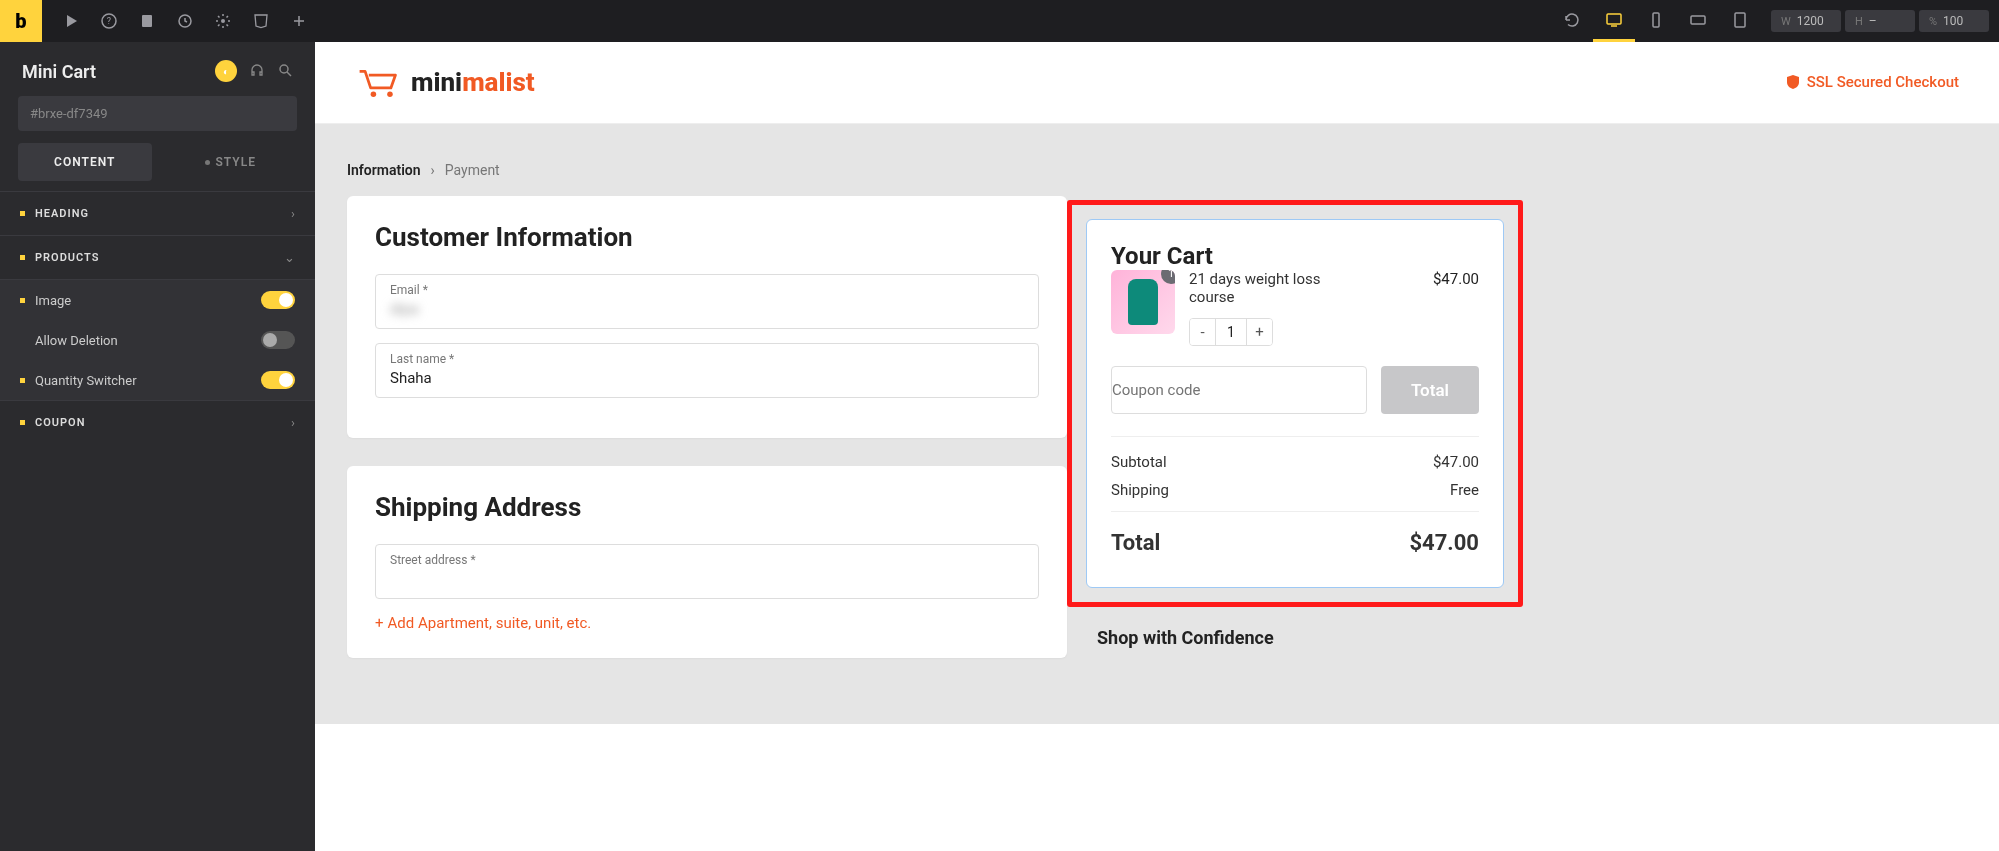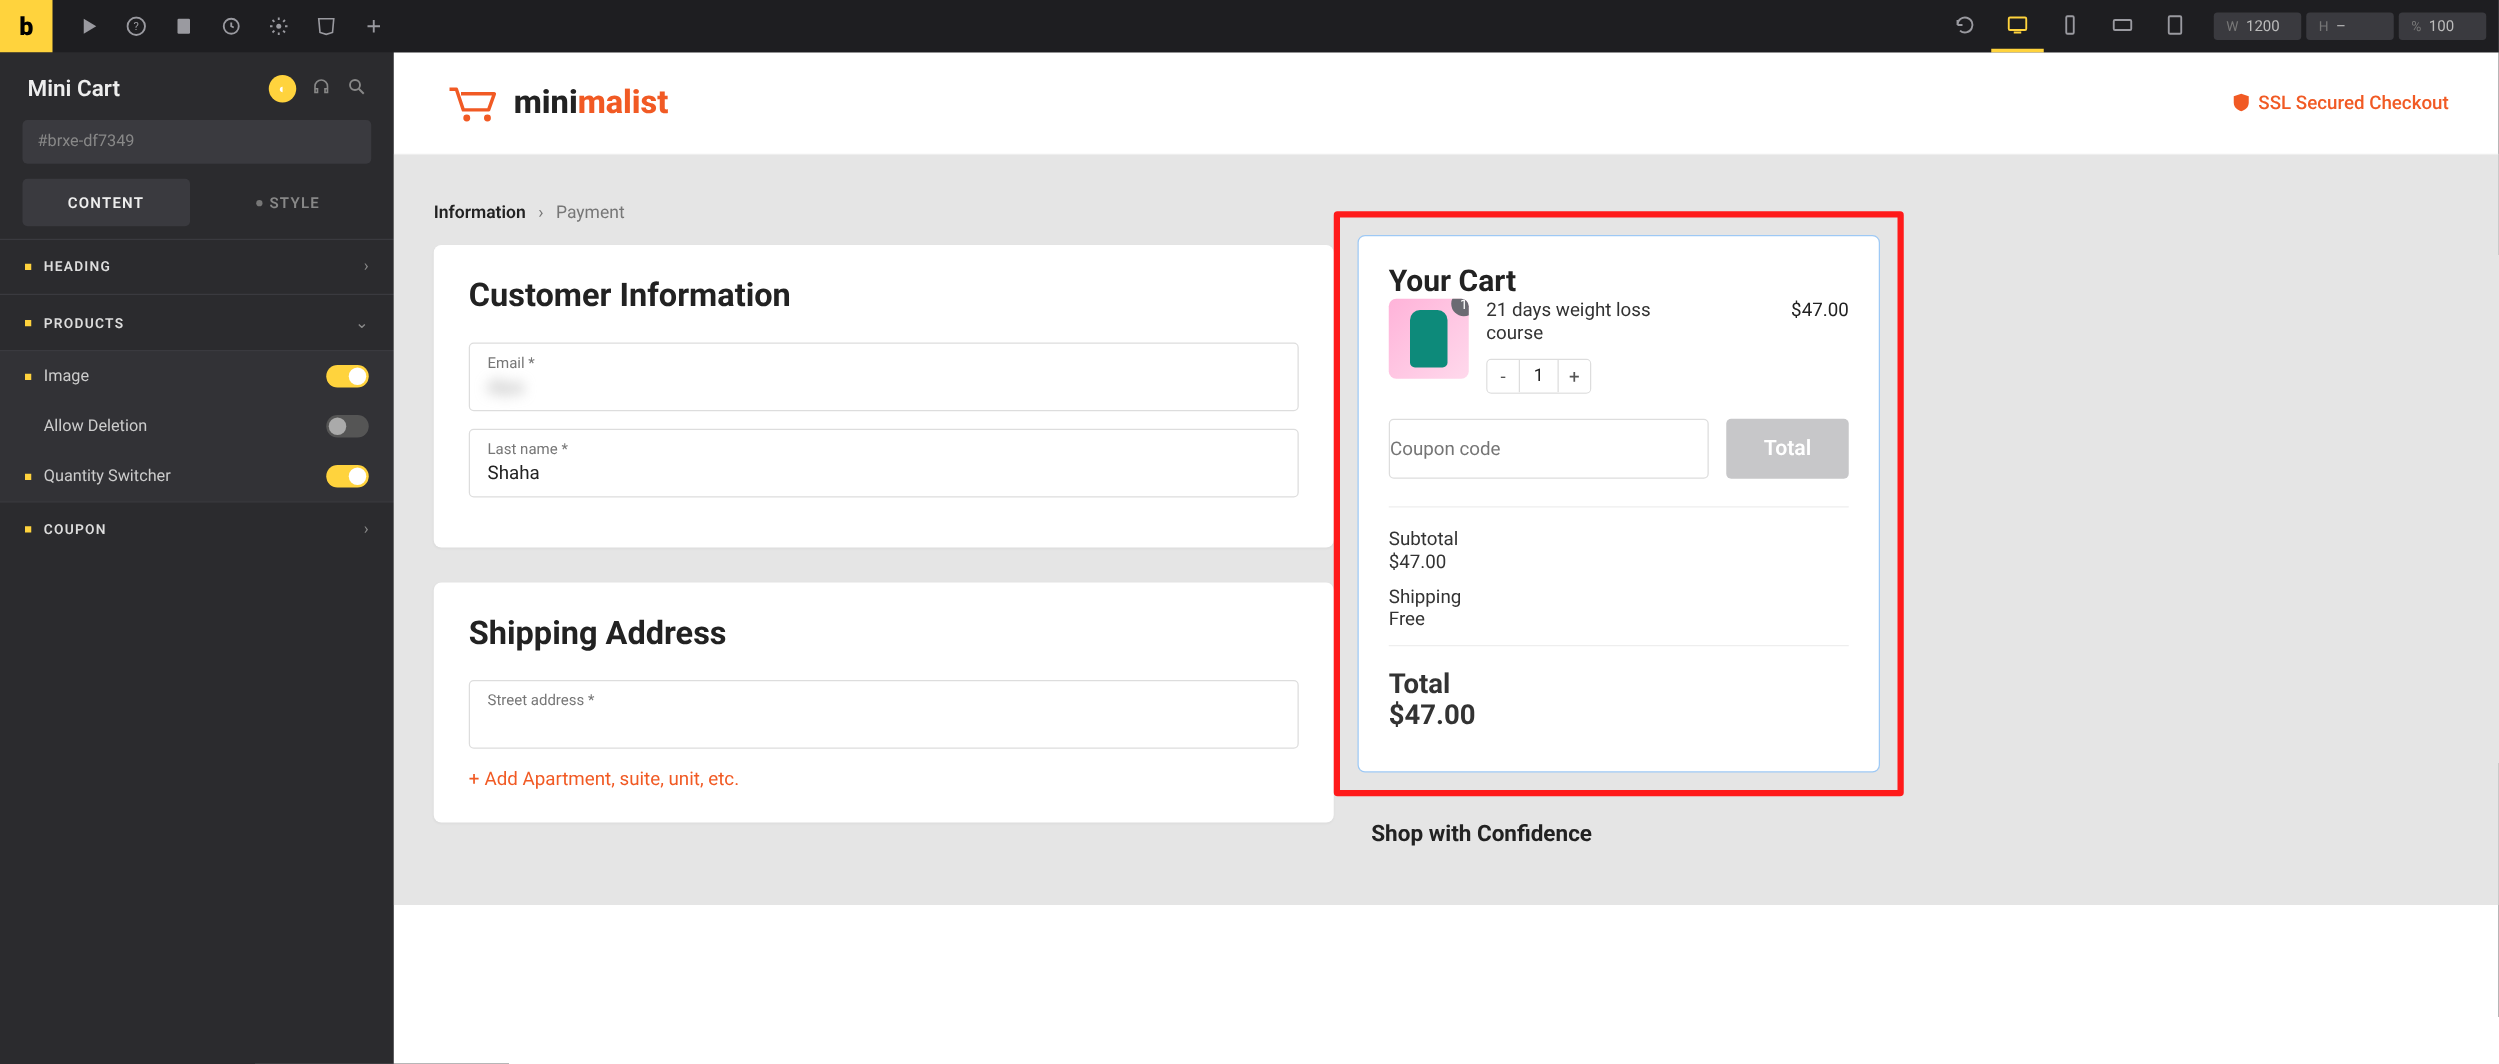--- a/index.html
+++ b/index.html
@@ -91,21 +91,21 @@
 .cart-item .info .name { font-size: 15px; color: #333; margin-bottom: 12px; max-width: 140px; }
 .cart-item .qty { display: inline-flex; border: 1px solid #ddd; border-radius: 4px; overflow: hidden; }
 .cart-item .qty button { width: 26px; height: 26px; border: none; background: #fff; cursor: pointer; font-size: 15px; color: #555; border-right: 1px solid #ddd; }
 .cart-item .qty button:last-child { border-right: none; border-left: 1px solid #ddd; }
 .cart-item .qty .num { width: 30px; text-align: center; font-size: 14px; line-height: 26px; }
 .cart-item .price { font-size: 15px; color: #222; }
 .coupon-row { display: flex; gap: 14px; margin-bottom: 22px; }
 .coupon-row input { flex: 1; border: 1px solid #ddd; border-radius: 4px; font-size: 15px; outline: none; }
 .coupon-row button { padding: 14px 30px; background: #c7c7c9; color: #fff; border: none; border-radius: 4px; font-size: 17px; font-weight: 600; cursor: pointer; }
 .totals { border-top: 1px solid #eee; padding-top: 16px; }
-.totals .trow { display: flex; justify-content: space-between; font-size: 15px; color: #333; margin-bottom: 10px; flex-direction: column; }
+.totals .trow { display: flex; justify-content: space-between; font-size: 15px; color: #333; margin-bottom: 10px; }
 .totals .trow.total { border-top: 1px solid #eee; margin-top: 12px; padding-top: 18px; font-size: 22px; font-weight: 700; }
 .confidence { font-size: 18px; font-weight: 700; color: #222; padding-left: 30px; }
 </style>
 </head>
 <body>
 
 <div class="topbar">
   <div class="logo-b">b</div>
   <div class="tb-icons">
     <div class="tb-icon">

